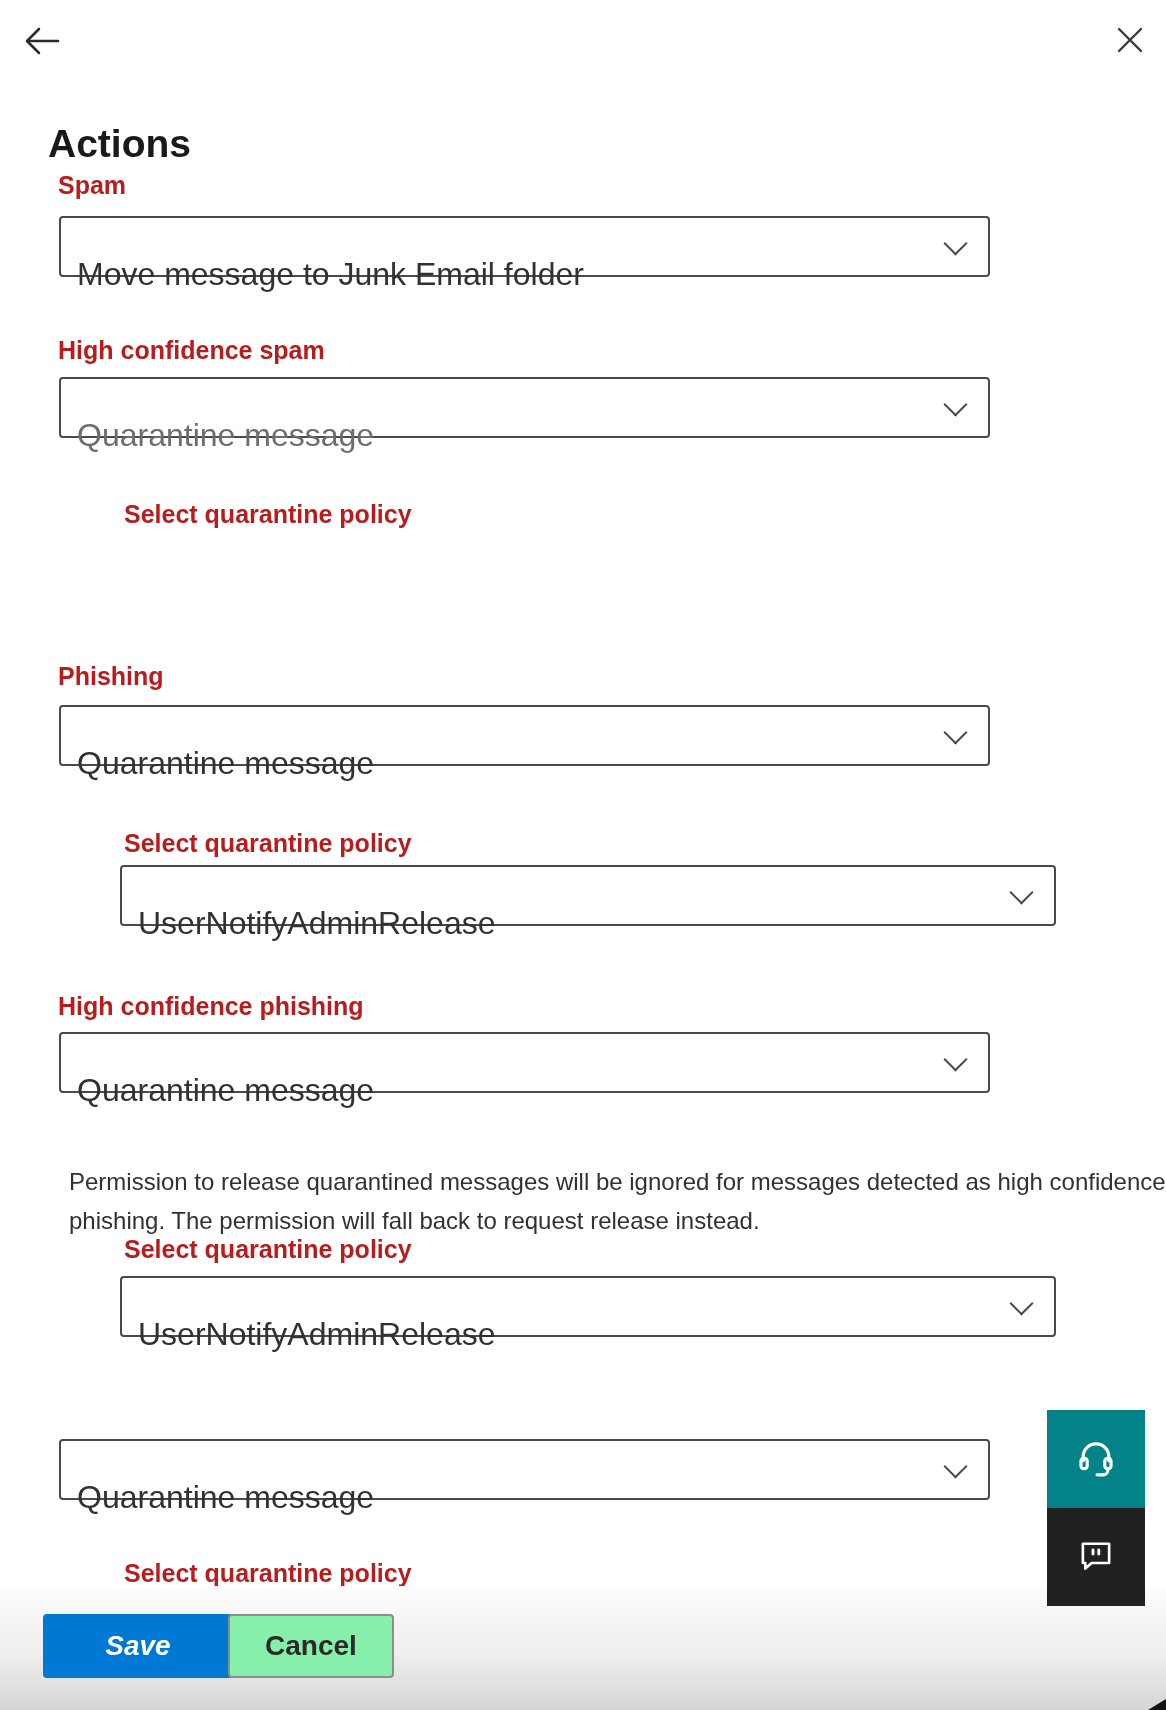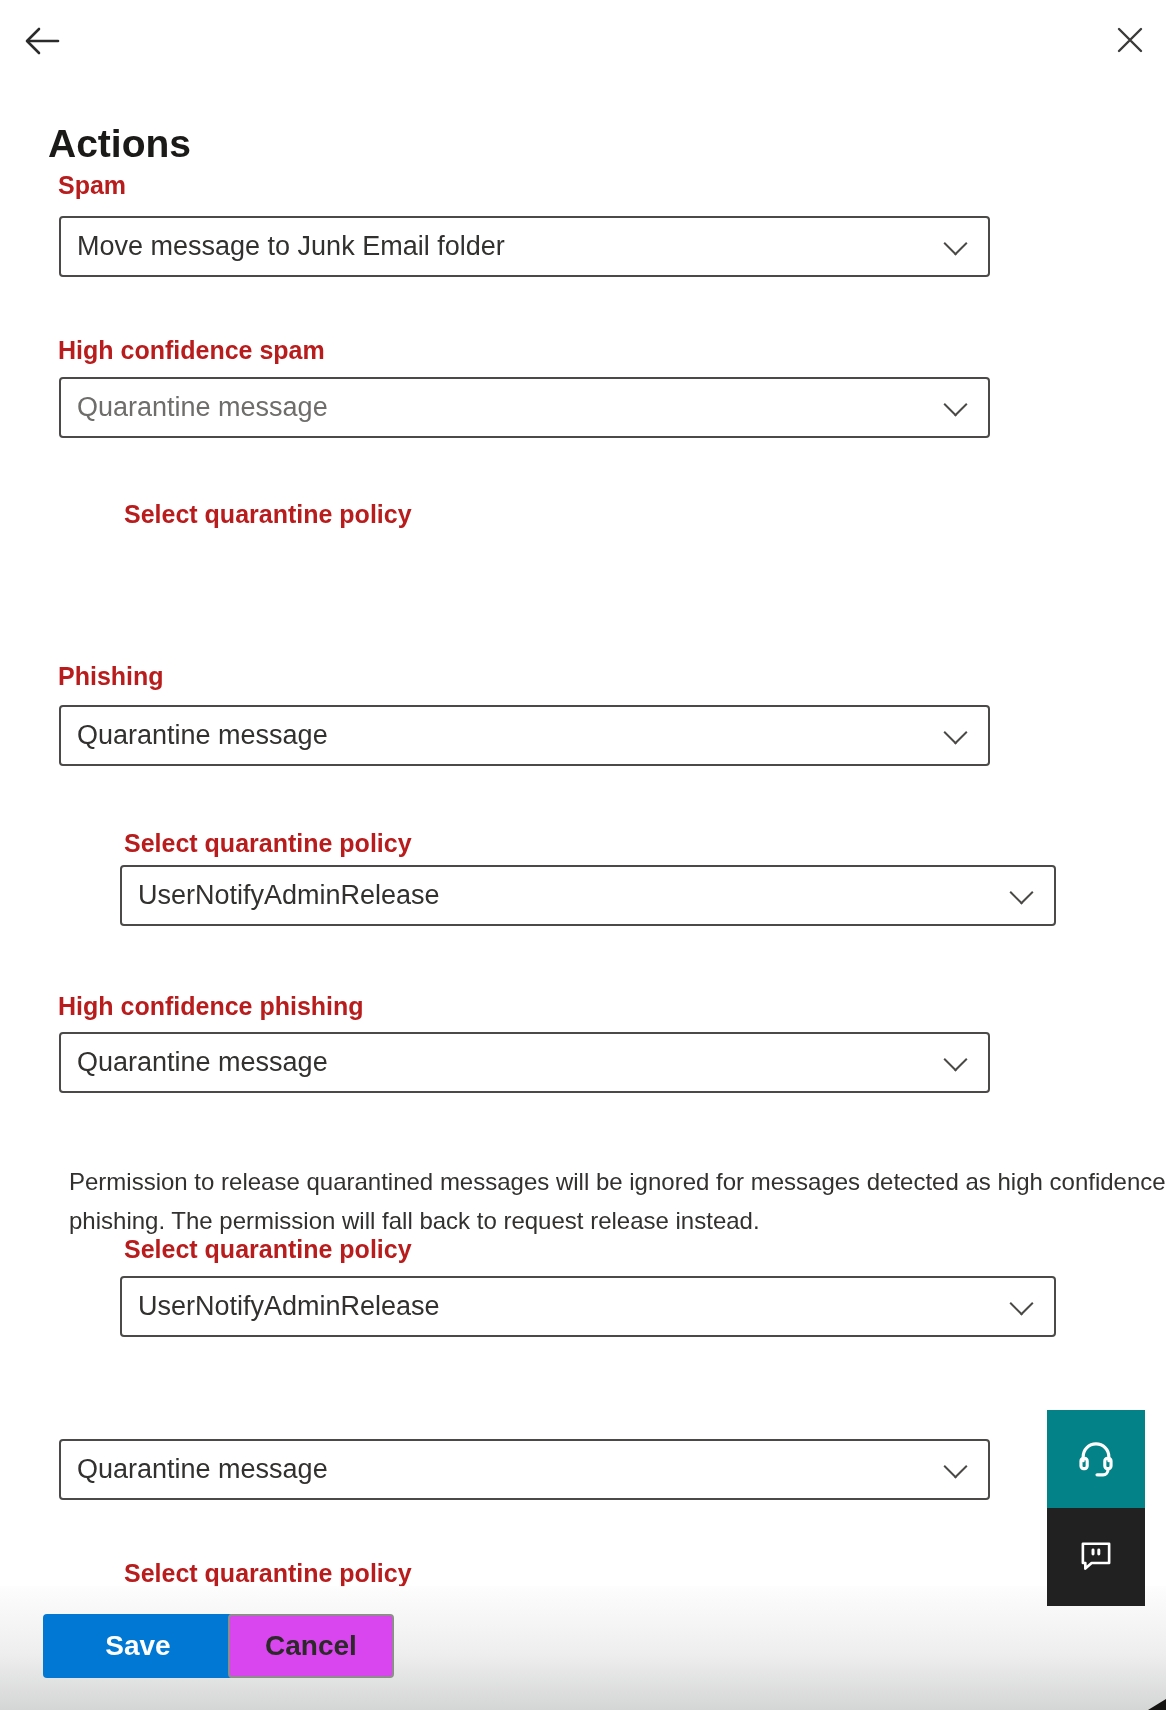--- a/index.html
+++ b/index.html
@@ -29,22 +29,22 @@
     font-size:25px;font-weight:600;color:#b91c1c;white-space:nowrap;
   }
 
   
   .sel{
     position:absolute;height:61px;box-sizing:border-box;
     background:#ffffff;border:2px solid #4c4a48;border-radius:4px;
     cursor:pointer;
   }
   .sel .val{
-    display:block;font-size:27px;color:#323130;
-    line-height:56px;padding-left:16px;white-space:nowrap;overflow:hidden;
+    display:block;font-size:32px;color:#323130;
+    line-height:56px;padding-left:16px;white-space:nowrap;overflow:hidden;margin-top:28px;
   }
   .sel .val.muted{color:#6e6d6b;}
   .chev{
     position:absolute;right:24px;top:17px;width:15px;height:15px;
     border-right:2.4px solid #4a4947;border-bottom:2.4px solid #4a4947;
     transform:rotate(45deg);pointer-events:none;
   }
 
   
   .col-main{left:59px;width:931px;}
@@ -73,22 +73,22 @@
   .footer-fade{
     position:absolute;left:0;top:1586px;width:1166px;height:124px;
     background:linear-gradient(to bottom, rgba(253,253,253,0.92) 0%, #eeeeee 55%, #d4d5d5 100%);
     z-index:5;
   }
   .btn{
     position:absolute;top:1614px;height:64px;box-sizing:border-box;
     font-family:"Liberation Sans", sans-serif;
     font-size:28px;font-weight:600;border-radius:4px;cursor:pointer;z-index:6;
   }
-  .btn-save{left:43px;width:190px;background:#0078d4;border:none;color:#ffffff;}
-  .btn-cancel{left:228px;width:166px;background:#d946ef;border:2px solid #8f8d8b;color:#2b2a29;}
+  .btn-save{left:43px;width:190px;background:#0078d4;border:none;color:#ffffff;font-style:italic;}
+  .btn-cancel{left:228px;width:166px;background:#86efac;border:2px solid #8f8d8b;color:#2b2a29;}
 
   
   .float-btn{
     position:absolute;left:1047px;width:98px;height:98px;border:none;
     display:flex;align-items:center;justify-content:center;cursor:pointer;z-index:7;padding:0;
   }
   .headset-btn{top:1410px;}
   .feedback-btn{top:1508px;}
 
   

